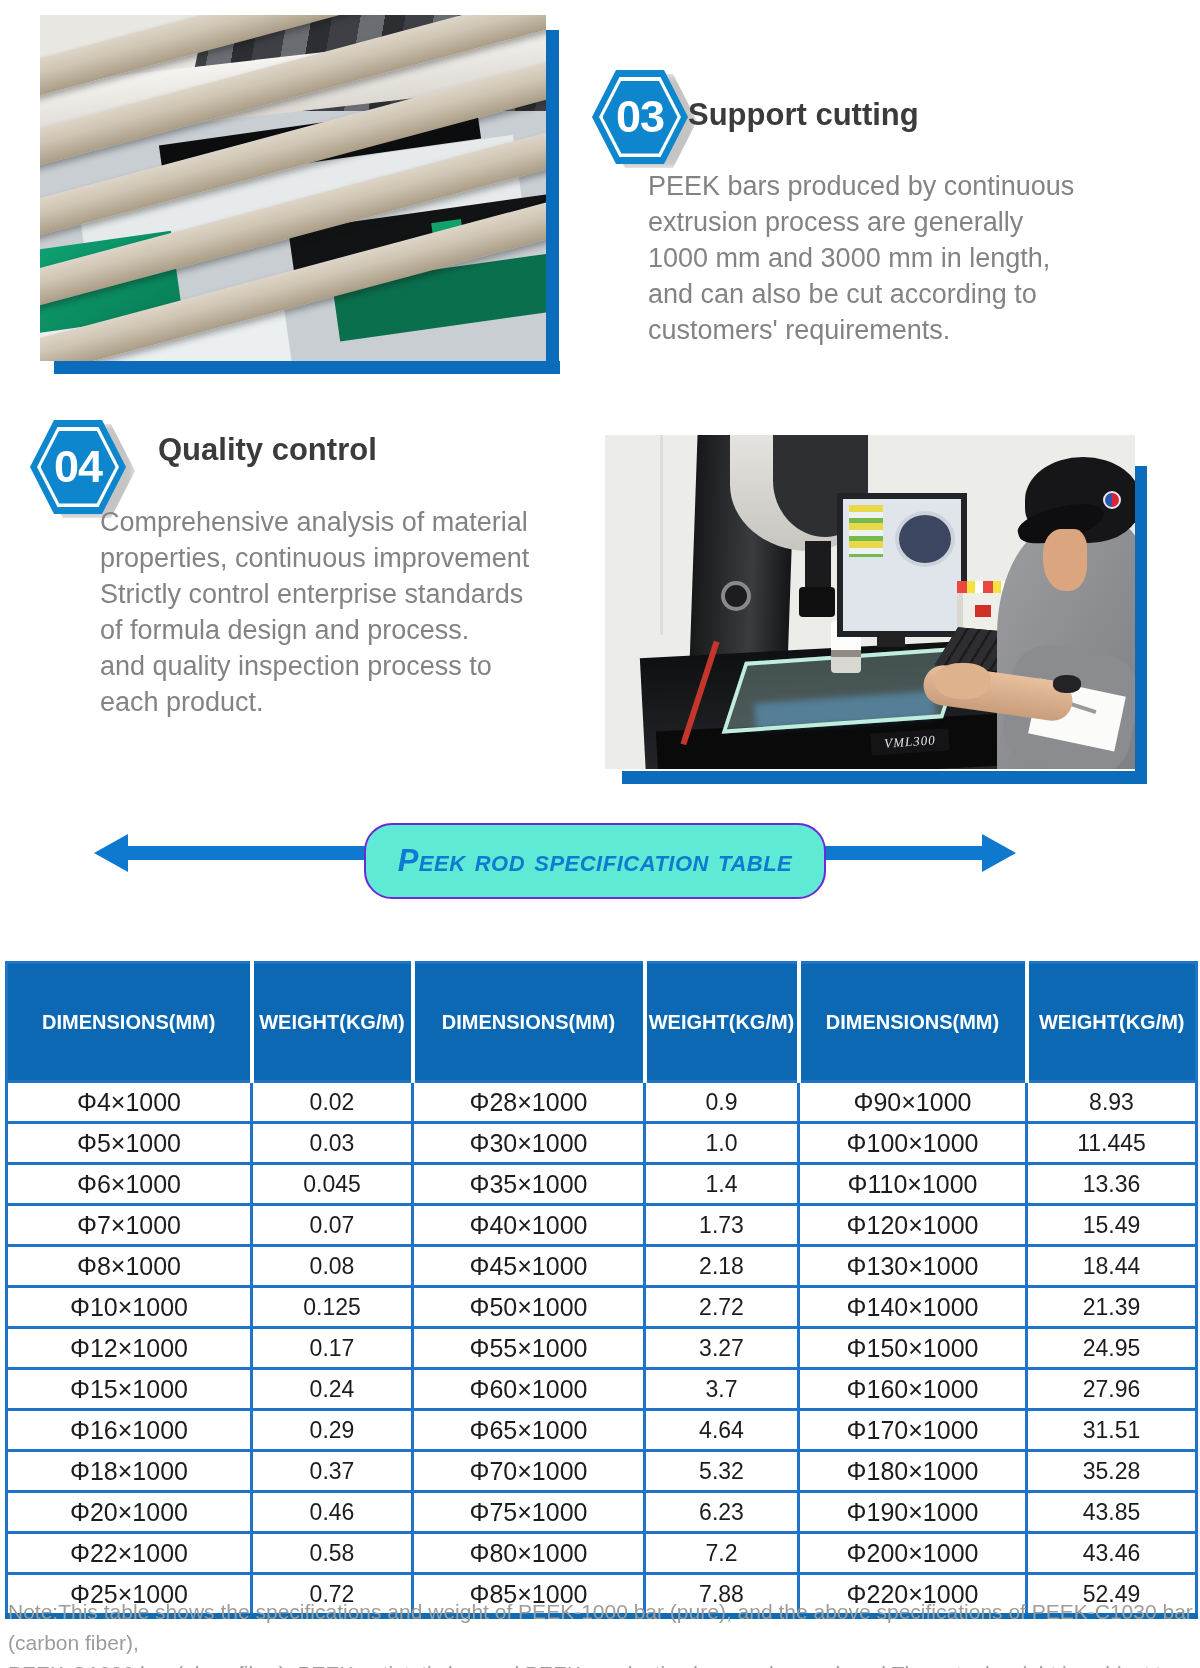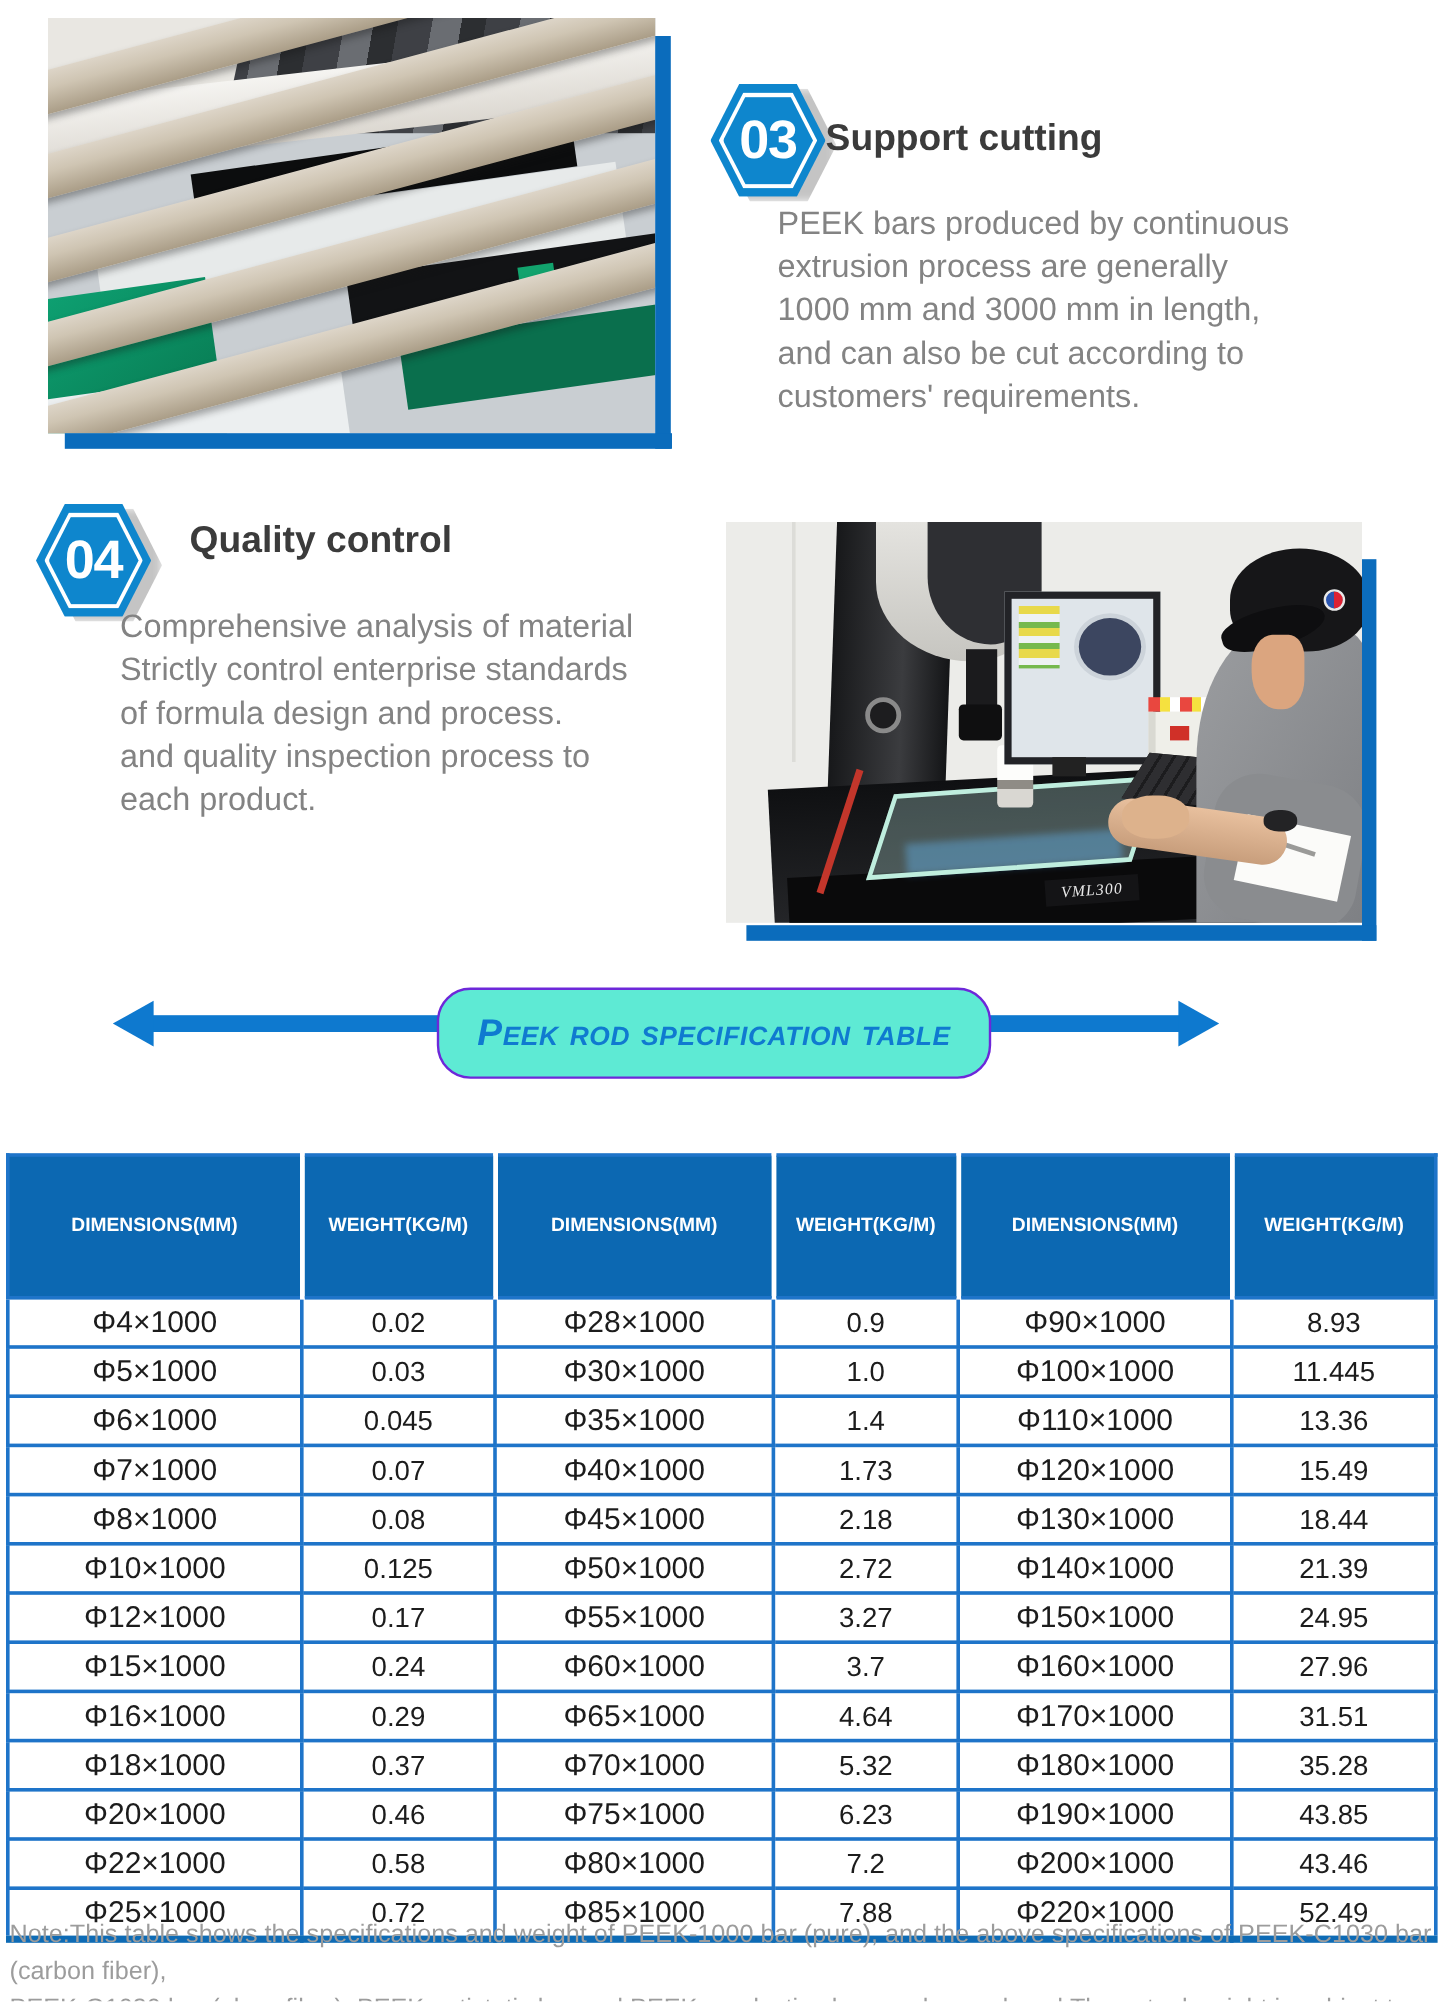--- a/index.html
+++ b/index.html
@@ -116,21 +116,21 @@
   .head-left{left:94px;border-right:34px solid #0e79cf;}
   .head-right{left:982px;border-left:34px solid #0e79cf;}
   .banner{position:absolute;left:364px;top:823px;width:458px;height:72px;background:#5eead4;
     border:2px solid #6d28d9;border-radius:28px;display:flex;align-items:center;justify-content:center;}
   .banner-title{color:#0f7ad0;font-size:31px;font-style:italic;font-weight:bold;
     font-variant:small-caps;letter-spacing:0.5px;}
 
   
   .spec-table{position:absolute;left:5px;top:961px;width:1190px;border-collapse:collapse;table-layout:fixed;
     border:3px solid #1e74c9;border-bottom:6px solid #0e6bb5;}
-  .spec-table th{background:#0c68b2;color:#fff;font-size:16px;font-weight:bold;height:114px;
+  .spec-table th{background:#0c68b2;color:#fff;font-size:20px;font-weight:bold;height:114px;
     text-align:center;vertical-align:middle;border-left:4px solid #fff;border-bottom:3px solid #1e74c9;}
   .spec-table th:first-child{border-left:none;}
   .spec-table td{background:#fff;border:3px solid #1e74c9;height:36px;text-align:center;
     color:#1c1c1c;font-size:25px;}
   .spec-table td.w{font-size:23px;}
 
   
   .note{position:absolute;left:8px;top:1596px;width:1188px;font-size:21px;line-height:31px;color:#9c9c9c;}
 </style>
 </head>
@@ -177,20 +177,21 @@
   <div class="badge badge-04">
     <div class="hex hex-shadow"></div>
     <div class="hex hex-blue"></div>
     <div class="hex hex-ring"></div>
     <div class="hex hex-core"></div>
     <div class="badge-num">04</div>
   </div>
   <div class="sec-title title-04">Quality control</div>
   <div class="body-text quality-text">
       <div>Comprehensive analysis of material</div>
+      <div>properties, continuous improvement</div>
       <div>Strictly control enterprise standards</div>
       <div>of formula design and process.</div>
       <div>and quality inspection process to</div>
       <div>each product.</div>
     </div>
 
   <div class="photo photo-right">
     <div class="rp-line a"></div>
     <div class="rp-line b"></div>
     <div class="rp-column"></div>

